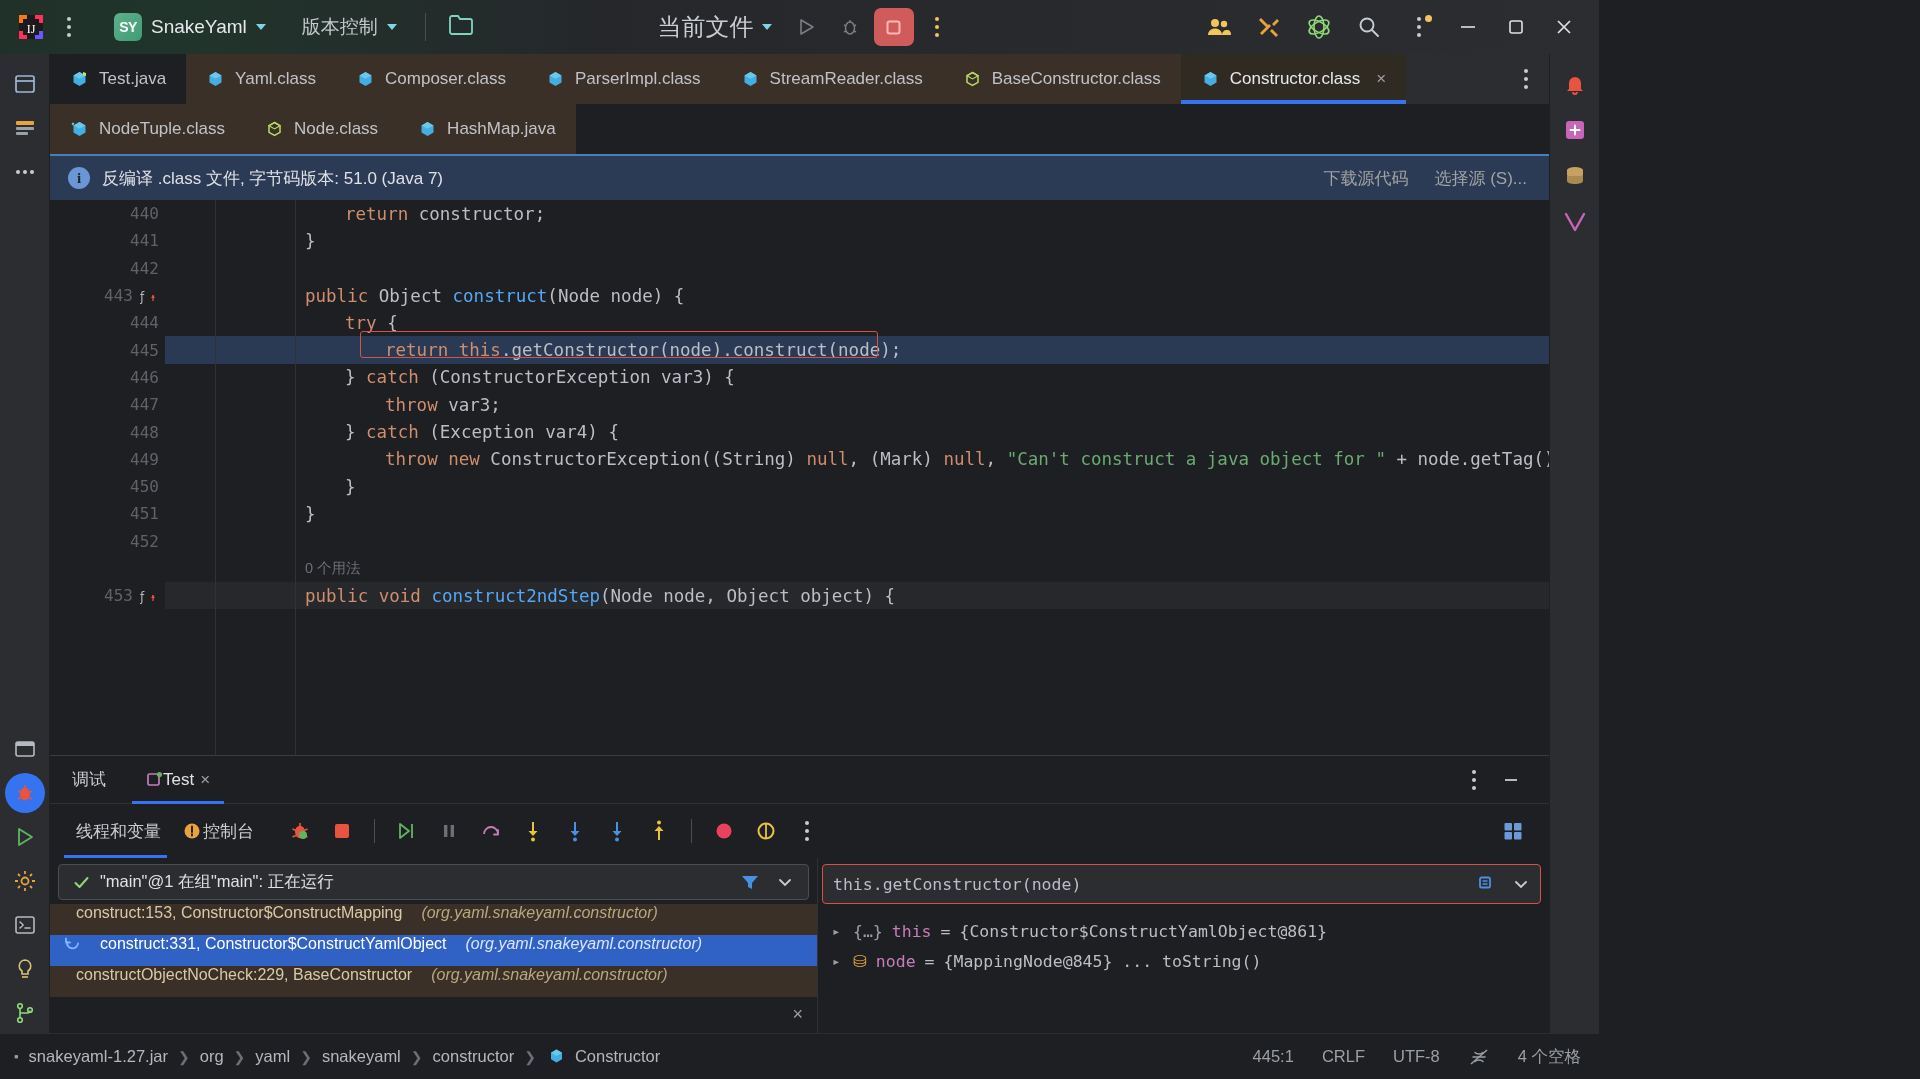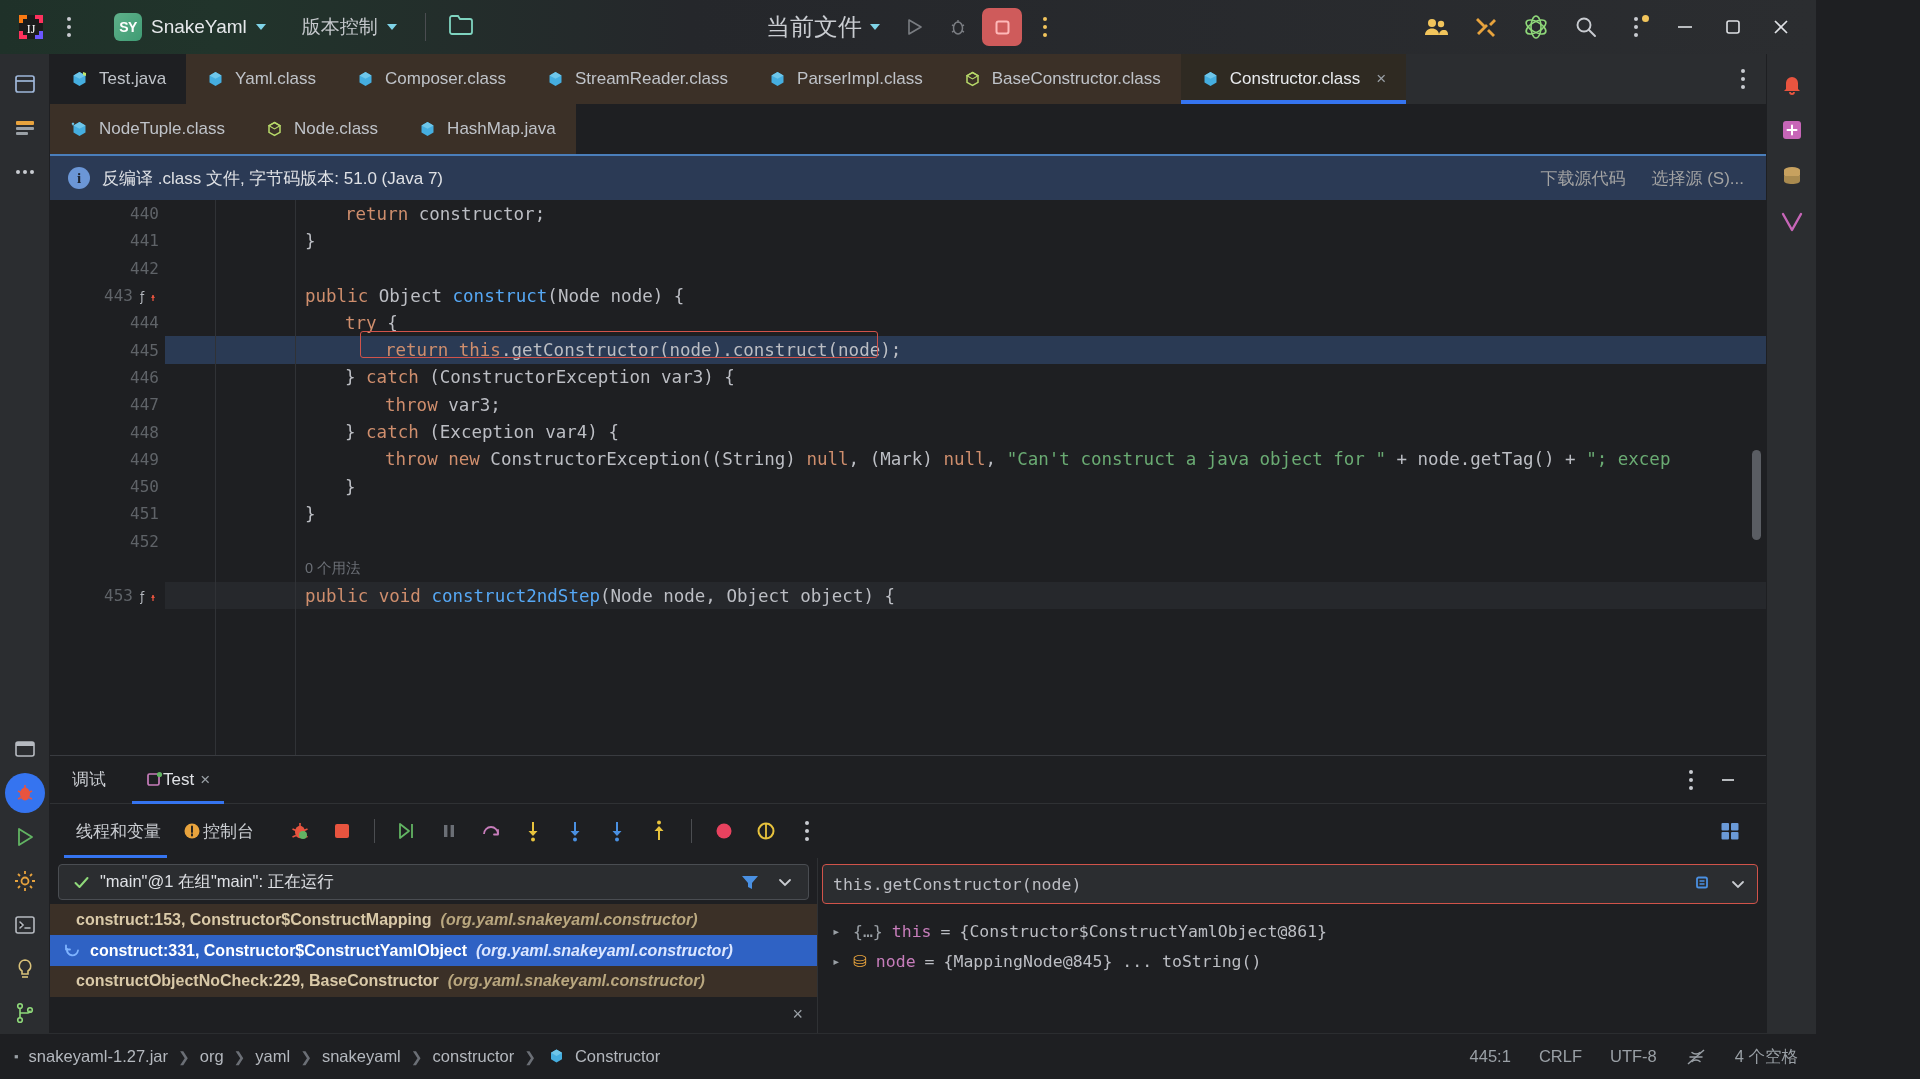--- a/index.html
+++ b/index.html
@@ -3,21 +3,21 @@
 <meta charset="utf-8">
 <style>
   * { box-sizing: border-box; margin:0; padding:0; }
   html, body {
     width: 1920px; height: 1079px;
     background: #1e1f22;
     font-family: "Liberation Sans", sans-serif;
     overflow: hidden;
     color: #dfe1e5;
   }
-  .app { position: relative; width:1816px; height:1079px; display:flex; flex-direction:column; }
+  .app { position: relative; width:1599px; height:1079px; display:flex; flex-direction:column; }
 
   
   .titlebar {
     height: 54px; flex: 0 0 54px;
     background: linear-gradient(90deg,#1f3129 0%, #21342b 12%, #25272b 38%, #2b2d30 100%);
     display:flex; align-items:center; padding:0 12px 0 14px; gap:6px;
     position:relative;
   }
   .tb-logo { width:34px; height:34px; display:flex; align-items:center; justify-content:center; }
   .tb-dots { width:30px; height:34px; display:flex; flex-direction:column; align-items:center; justify-content:center; gap:4px; cursor:pointer; }
@@ -112,22 +112,22 @@
   .dbg-toolbar { height:54px; display:flex; align-items:center; padding:0 20px; gap:10px; position:relative; }
   .dbg-subtab { font-size:17px; color:#c9ccd1; padding:0 6px; cursor:pointer; position:relative; height:54px; display:flex;align-items:center;}
   .dbg-subtab.active:after{content:'';position:absolute;left:-6px;right:0;bottom:0;height:3px;background:#3574f0;}
   .tb-div { width:1px;height:24px;background:#4b4d51;margin:0 6px;}
   .dbg-ic { width:32px;height:32px;display:flex;align-items:center;justify-content:center;border-radius:5px;cursor:pointer;}
 
   .dbg-content { flex:1 1 auto; display:flex; min-height:0; }
   .frames { flex:0 0 768px; display:flex; flex-direction:column; border-right:1px solid #2f3134; min-width:0;}
   .thread-bar { height:40px; display:flex; align-items:center; gap:10px; padding:0 14px; background:#2b2d30; border:1px solid #4a4d52; border-radius:4px; margin:6px 8px 4px 8px;}
   .thread-txt { font-size:16.5px; color:#dfe1e5; }
-  .frame { height:34px; display:flex; align-items:center; gap:9px; padding:0 14px 0 26px; font-size:16px; cursor:pointer;
-           background:#3b3027; color:#d9c9a8; white-space:nowrap; overflow:hidden;font-weight:bold; }
+  .frame { height:34px; display:flex; align-items:flex-start; gap:19px; padding:0 14px 0 26px; font-size:16px; cursor:pointer;
+           background:#3b3027; color:#d9c9a8; white-space:nowrap; overflow:hidden; }
   .frame.sel { background:#2f62c4; color:#ffffff; }
   .frame .pkg { color:#b9a77f; font-style:italic; }
   .frame.sel .pkg { color:#dbe6ff; font-style:italic;}
   .hint { height:40px; display:flex; align-items:center; padding:0 14px; font-size:15px; color:#888c93; }
   .hint .x { margin-left:auto; cursor:pointer; font-size:18px; color:#9aa0a6;}
 
   .vars { flex:1 1 auto; display:flex; flex-direction:column; min-width:0;}
   .expr-bar { height:40px; margin:6px 8px 6px 4px; border:1.5px solid #d1534a; border-radius:4px; background:#2b2d30;
               display:flex; align-items:center; padding:0 10px; gap:8px;}
   .expr-txt { font-family:"DejaVu Sans Mono", monospace; font-size:16.5px; color:#bcbec4; }
@@ -364,28 +364,28 @@
                 <path d="M9.5 2l6 3.4v7L9.5 16 3.5 12.4v-7z" fill="#45aee0"></path>
                 <path d="M9.5 2l6 3.4-6 3.4-6-3.4z" fill="#6ec6ea"></path>
               </svg>
             <span>Composer.class</span>
           </div>
           <div class="tab">
             <svg width="19" height="19" viewBox="0 0 19 19">
                 <path d="M9.5 2l6 3.4v7L9.5 16 3.5 12.4v-7z" fill="#45aee0"></path>
                 <path d="M9.5 2l6 3.4-6 3.4-6-3.4z" fill="#6ec6ea"></path>
               </svg>
-            <span>StreamReader.class</span>
+            <span>ParserImpl.class</span>
           </div>
           <div class="tab">
             <svg width="19" height="19" viewBox="0 0 19 19">
                 <path d="M9.5 2l6 3.4v7L9.5 16 3.5 12.4v-7z" fill="#45aee0"></path>
                 <path d="M9.5 2l6 3.4-6 3.4-6-3.4z" fill="#6ec6ea"></path>
               </svg>
-            <span>ParserImpl.class</span>
+            <span>StreamReader.class</span>
           </div>
           <div class="tab">
             <svg width="19" height="19" viewBox="0 0 19 19">
                 <path d="M9.5 2.5l5.5 3.2v6.6L9.5 15.5 4 12.3V5.7z" fill="none" stroke="#b8d96a" stroke-width="1.5"></path>
                 <path d="M9.5 2.5l5.5 3.2-5.5 3.2L4 5.7z" fill="none" stroke="#b8d96a" stroke-width="1.2"></path>
               </svg>
             <span>BaseConstructor.class</span>
           </div>
           <div class="tab activeblue">
             <svg width="19" height="19" viewBox="0 0 19 19">

